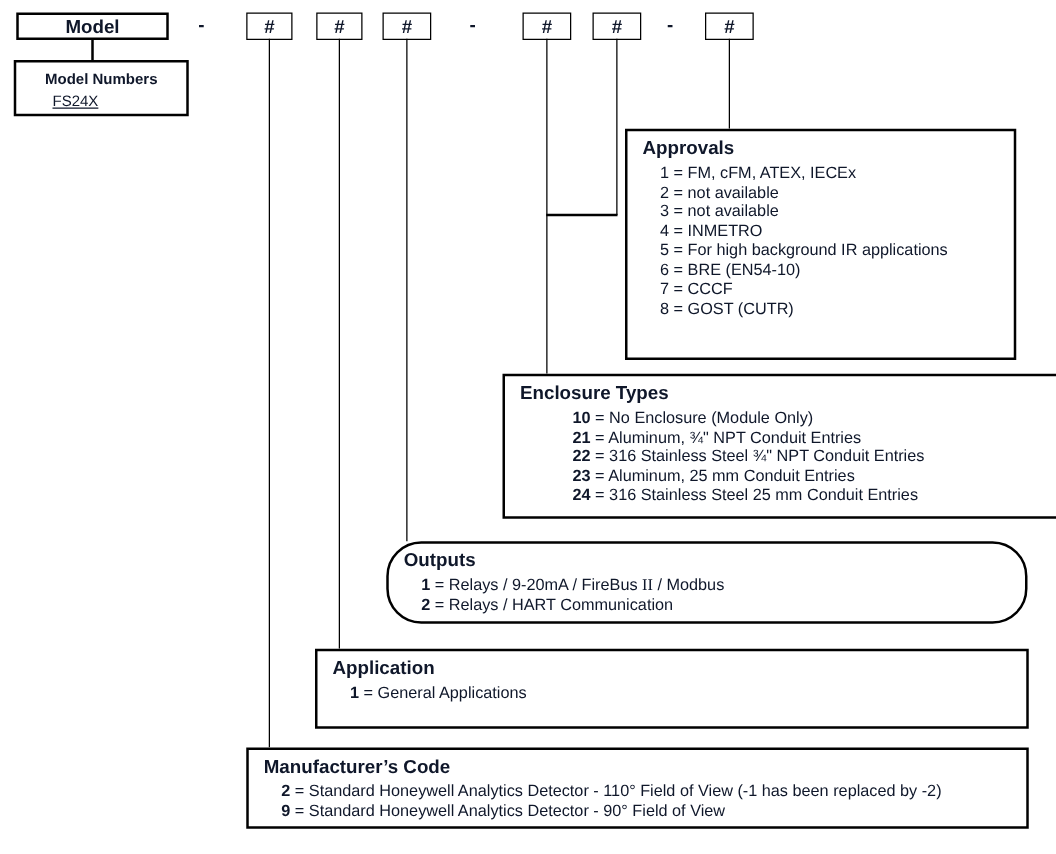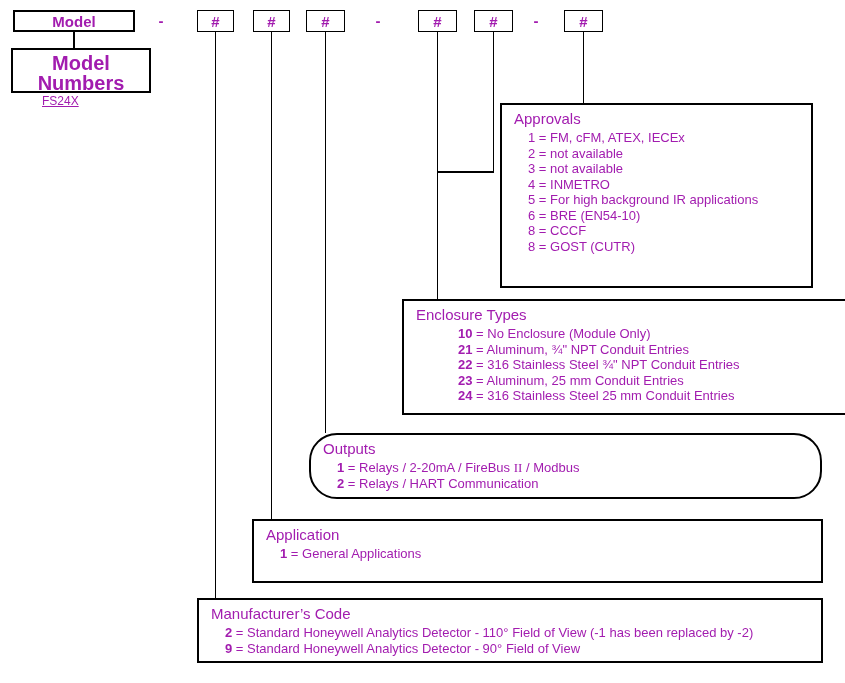--- a/index.html
+++ b/index.html
@@ -1,21 +1,21 @@
 <!DOCTYPE html>
 <html><head>
 <meta charset="utf-8">
 <style>
   html, body { margin: 0; padding: 0; background: #ffffff; }
   .canvas {
     position: relative;
     width: 845px;
     height: 683px;
     background: #ffffff;
-    color: #a21caf;
+    color: #0f172a;
     font-family: "Liberation Sans", sans-serif;
     overflow: hidden;
   }
   .cell {
     position: absolute;
     border: 2px solid #000;
     background: #fff;
     box-sizing: border-box;
     display: flex;
     align-items: center;
@@ -33,30 +33,30 @@
     font-weight: bold;
     font-size: 15px;
   }
   .vline { position: absolute; width: 1.5px; background: #000; }
   .hline { position: absolute; height: 1.5px; background: #000; }
   .mn-box {
     position: absolute;
     left: 11px; top: 48px; width: 140px; height: 45px;
     border: 2px solid #000; background: #fff; box-sizing: border-box;
   }
-  .mn-title { font-weight: bold; font-size: 20px; line-height: 20px; text-align: center; margin-top: 3px; }
+  .mn-title { font-weight: bold; font-size: 12px; line-height: 20px; text-align: center; margin-top: 3px; }
   .mn-value { font-size: 12px; line-height: 14px; margin-left: 29px; margin-top: 1px; text-decoration: underline; }
   .info-box {
     position: absolute;
     border: 2px solid #000;
     background: #fff;
     box-sizing: border-box;
     padding: 4px 8px 0 12px;
   }
-  .info-title { font-weight: normal; font-size: 15px; line-height: 19px; }
+  .info-title { font-weight: bold; font-size: 15px; line-height: 19px; }
   .info-items { font-size: 13px; line-height: 15.5px; margin-left: 14px; margin-top: 2px; }
   .enclosure .info-items { margin-left: 42px; }
   .item { white-space: nowrap; }
   .num { font-weight: bold; }
   .serif { font-family: "Liberation Serif", serif; }
 </style>
 </head>
 <body>
 
 <div class="canvas">
@@ -90,40 +90,40 @@
 
   <div class="info-box" style="left:500px; top:103px; width:313px; height:185px;">
     <div class="info-title">Approvals</div>
     <div class="info-items">
       <div class="item">1 = FM, cFM, ATEX, IECEx</div>
       <div class="item">2 = not available</div>
       <div class="item">3 = not available</div>
       <div class="item">4 = INMETRO</div>
       <div class="item">5 = For high background IR applications</div>
       <div class="item">6 = BRE (EN54-10)</div>
-      <div class="item">8 = CCCF</div>
+      <div class="item">7 = CCCF</div>
       <div class="item">8 = GOST (CUTR)</div>
     </div>
   </div>
 
   <div class="info-box enclosure" style="left:402px; top:299px; width:445px; height:116px;">
     <div class="info-title">Enclosure Types</div>
     <div class="info-items">
       <div class="item"><span class="num">10</span><span> = No Enclosure (Module Only)</span></div>
       <div class="item"><span class="num">21</span><span> = Aluminum, ¾" NPT Conduit Entries</span></div>
       <div class="item"><span class="num">22</span><span> = 316 Stainless Steel ¾" NPT Conduit Entries</span></div>
       <div class="item"><span class="num">23</span><span> = Aluminum, 25 mm Conduit Entries</span></div>
       <div class="item"><span class="num">24</span><span> = 316 Stainless Steel 25 mm Conduit Entries</span></div>
     </div>
   </div>
 
   <div class="info-box" style="left:309px; top:433px; width:513px; height:66px;border-radius:28px;">
     <div class="info-title">Outputs</div>
     <div class="info-items">
-      <div class="item"><span class="num">1</span><span> = Relays / 2-20mA / FireBus </span><span class="serif">II</span><span> / Modbus</span></div>
+      <div class="item"><span class="num">1</span><span> = Relays / 9-20mA / FireBus </span><span class="serif">II</span><span> / Modbus</span></div>
       <div class="item"><span class="num">2</span><span> = Relays / HART Communication</span></div>
     </div>
   </div>
 
   <div class="info-box" style="left:252px; top:519px; width:571px; height:64px;">
     <div class="info-title">Application</div>
     <div class="info-items">
       <div class="item"><span class="num">1</span><span> = General Applications</span></div>
     </div>
   </div>

